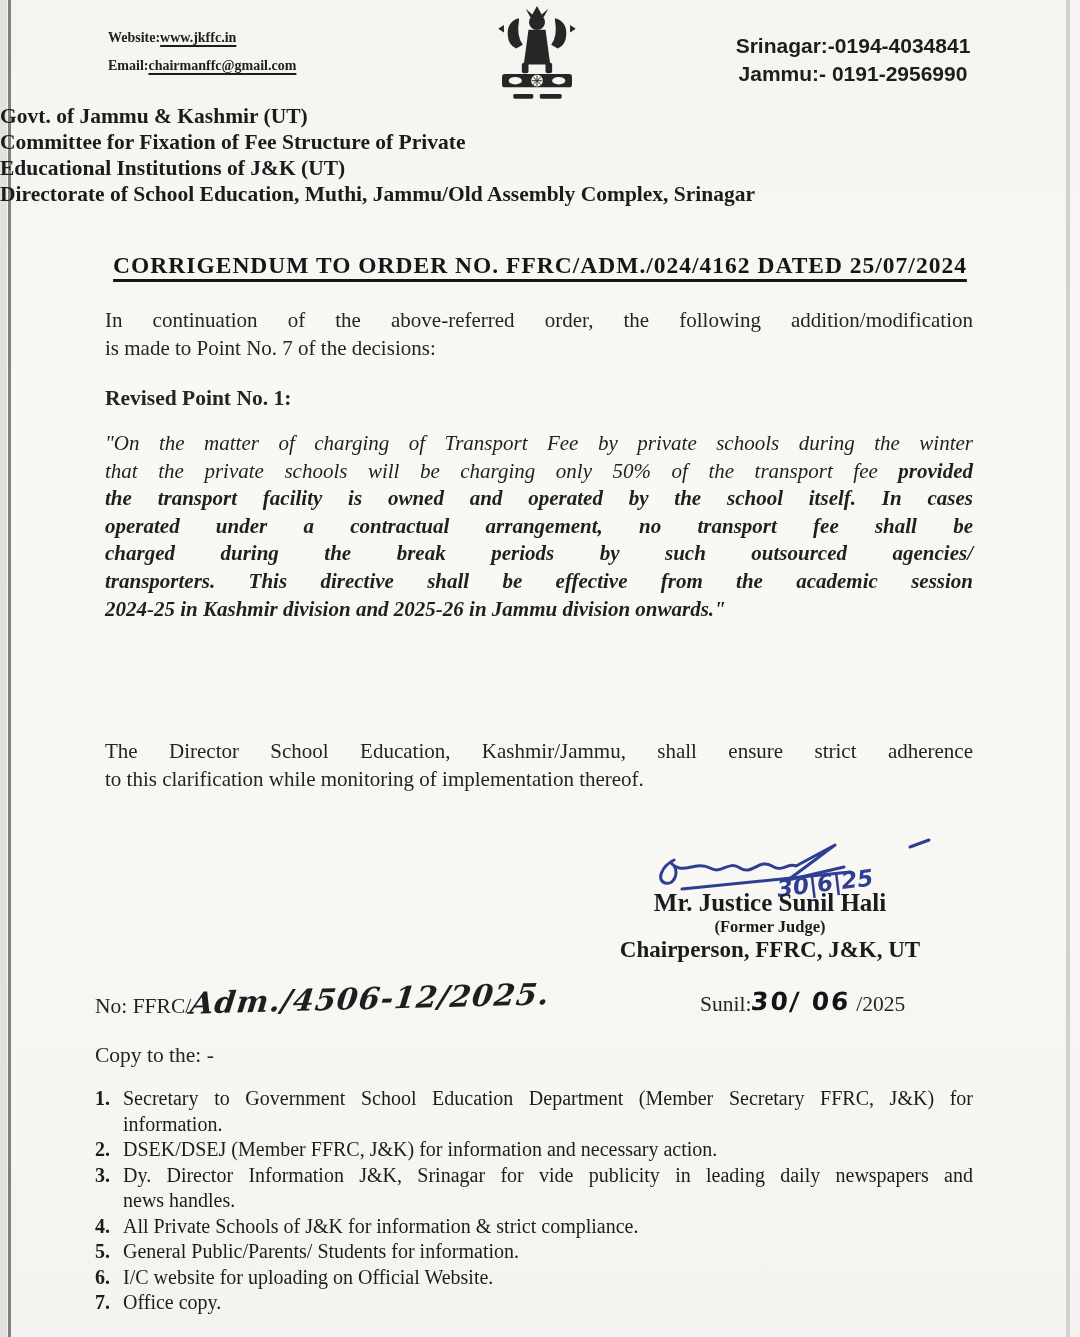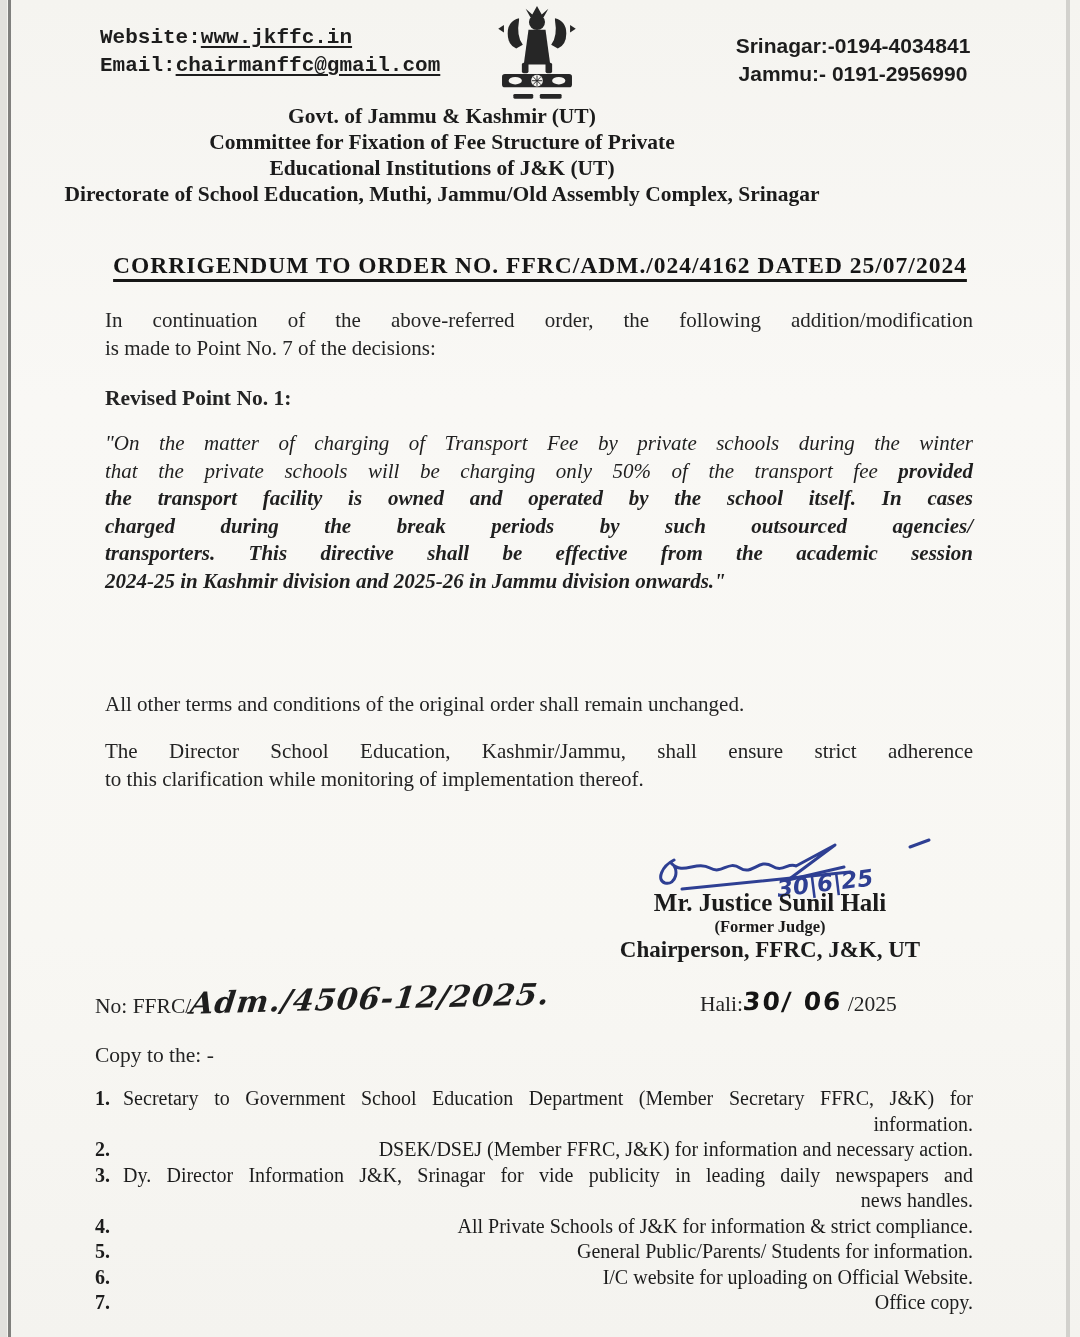--- a/index.html
+++ b/index.html
@@ -5,28 +5,28 @@
   html,body{margin:0;padding:0;background:#e9e8e4;}
   .page{
     position:relative;width:1080px;height:1337px;overflow:hidden;
     background:linear-gradient(180deg,#f5f4f0 0%,#f9f8f5 30%,#f8f7f3 70%,#f4f3ef 100%);
     font-family:"Liberation Serif", serif;color:#222;
   }
   .edge-strip-left{position:absolute;left:0;top:0;width:7px;height:100%;background:#e2e1dd;}
   .edge-line-left{position:absolute;left:8px;top:0;width:3px;height:100%;background:#5a5a58;opacity:.75;filter:blur(.4px);}
   .edge-line-right{position:absolute;left:1066px;top:0;width:4px;height:100%;background:#d2d1cd;filter:blur(.5px);}
 
-  .contact{position:absolute;left:100px;top:24px;font-family:Liberation Mono, monospace;font-weight:700;font-size:21px;line-height:28px;color:#1d1d1d;}
+  .contact{position:absolute;left:108px;top:24px;font-family:Liberation Serif, serif;font-weight:700;font-size:14px;line-height:28px;color:#1d1d1d;}
   .contact .u{text-decoration:underline;text-underline-offset:3px;text-decoration-thickness:2px;}
   .phones{position:absolute;left:728px;top:32px;width:250px;text-align:center;font-family:"Liberation Sans",sans-serif;font-weight:700;font-size:21px;line-height:28px;color:#1d1d1d;}
 
   .emblem{position:absolute;left:489px;top:6px;width:96px;height:104px;}
   .emblem svg{filter:blur(.35px);}
 
-  .org{position:absolute;left:0;top:103px;width:884px;text-align:center;font-weight:700;font-size:21.5px;line-height:26px;color:#1b1b1b;}
+  .org{position:absolute;left:0;top:103px;width:884px;font-weight:700;font-size:21.5px;line-height:26px;color:#1b1b1b;}
 
   .title{position:absolute;left:100px;top:252px;width:880px;text-align:center;font-weight:700;font-size:23.5px;letter-spacing:1px;color:#161616;
     text-decoration:underline;text-decoration-thickness:2.5px;text-underline-offset:6px;}
 
   .block{position:absolute;left:105px;width:868px;font-size:21px;line-height:28px;color:#242424;}
   .jl{text-align:justify;text-align-last:justify;}
   .intro{top:306px;}
   .revised{top:384px;font-weight:700;font-size:21.5px;}
   .quote{top:430px;font-style:italic;line-height:27.6px;font-size:21px;color:#1f1f1f;}
   .quote .b{font-weight:700;text-align:right;}
@@ -40,21 +40,21 @@
 
   .ref-no{position:absolute;left:95px;top:985px;font-size:21.5px;color:#242424;}
   .hw{font-family:"DejaVu Serif",serif;font-style:italic;font-weight:700;font-size:30px;color:#1e1e1e;display:inline-block;transform:skewX(-8deg) rotate(-1.5deg);position:relative;top:-4px;letter-spacing:1px;}
   .ref-date{position:absolute;left:700px;top:988px;font-size:21.5px;color:#242424;}
   .hw2{font-family:"DejaVu Sans",sans-serif;font-weight:700;font-size:25px;display:inline-block;transform:skewX(-5deg);position:relative;top:-1px;color:#141414;letter-spacing:2px;}
 
   .copy-head{position:absolute;left:95px;top:1043px;font-size:21.5px;color:#242424;}
   .copy-list{position:absolute;left:95px;top:1086px;width:878px;font-size:20px;line-height:25.5px;color:#1c1c1c;}
   .copy-list .row{display:flex;}
   .copy-list .num{width:28px;flex:0 0 28px;font-weight:700;}
-  .copy-list .txt{flex:1;display:block;text-align:right;}
+  .copy-list .txt{flex:1;display:block;}
   .copy-list .txt.jl{text-align:justify;text-align-last:justify;}
 </style>
 </head>
 <body>
 
 <div class="page">
   <div class="edge-strip-left"></div>
   <div class="edge-line-left"></div>
   <div class="edge-line-right"></div>
 
@@ -111,26 +111,26 @@
     <div class="jl">In continuation of the above-referred order, the following addition/modification</div>
     <div>is made to Point No. 7 of the decisions:</div>
   </div>
 
   <div class="block revised">Revised Point No. 1:</div>
 
   <div class="block quote">
     <div class="jl"><span>"On the matter of charging of Transport Fee by private schools during the winter</span><span class="b"></span></div>
     <div class="jl"><span>that the private schools will be charging only 50% of the transport fee </span><span class="b">provided</span></div>
     <div class="jl"><span></span><span class="b">the transport facility is owned and operated by the school itself. In cases</span></div>
+    <div class="jl"><span></span><span class="b">operated under a contractual arrangement, no transport fee shall be</span></div>
     <div class="jl"><span></span><span class="b">charged during the break periods by such outsourced agencies/</span></div>
     <div class="jl"><span></span><span class="b">transporters. This directive shall be effective from the academic session</span></div>
     <div><span></span><span class="b">2024-25 in Kashmir division and 2025-26 in Jammu division onwards."</span></div>
   </div>
 
-  <div class="block unchanged">All other terms and conditions of the original order shall remain unchanged.</div>
 
   <div class="block director">
     <div class="jl">The Director School Education, Kashmir/Jammu, shall ensure strict adherence</div>
     <div>to this clarification while monitoring of implementation thereof.</div>
   </div>
 
   <svg class="sig-svg" width="300" height="75" viewBox="0 0 300 75">
     <g stroke="#2e3f93" stroke-width="3" fill="none" stroke-linecap="round" stroke-linejoin="round">
       <path d="M36,28 C24,34 18,48 27,51 C38,54 42,36 33,31 C45,44 58,28 72,36 C84,43 90,28 102,36 C114,44 121,26 134,34 C145,41 150,30 158,34 L197,13 L150,48 L206,35"></path>
       <path d="M44,57 L212,40"></path>
@@ -139,21 +139,21 @@
     <text x="140" y="65" transform="rotate(-7 140 65)" font-family="DejaVu Sans, sans-serif" font-style="italic" font-weight="700" font-size="23" fill="#2e3f93">30|6|25</text>
   </svg>
   <div class="sig-name">Mr. Justice Sunil Hali</div>
   <div class="sig-judge">(Former Judge)</div>
   <div class="sig-chair">Chairperson, FFRC, J&amp;K, UT</div>
 
   <div class="ref-no">
     <span>No: FFRC/</span><span class="hw">Adm./4506-12/2025.</span>
   </div>
   <div class="ref-date">
-    <span>Hali:</span><span class="hw2">30/ 06</span><span> /2025</span>
+    <span>Sunil:</span><span class="hw2">30/ 06</span><span> /2025</span>
   </div>
 
   <div class="copy-head">Copy to the: -</div>
   <div class="copy-list">
     <div class="row">
         <span class="num">1.</span>
         <span class="txt jl">Secretary to Government School Education Department (Member Secretary FFRC, J&amp;K) for</span>
       </div>
     <div class="row">
         <span class="num"></span>

